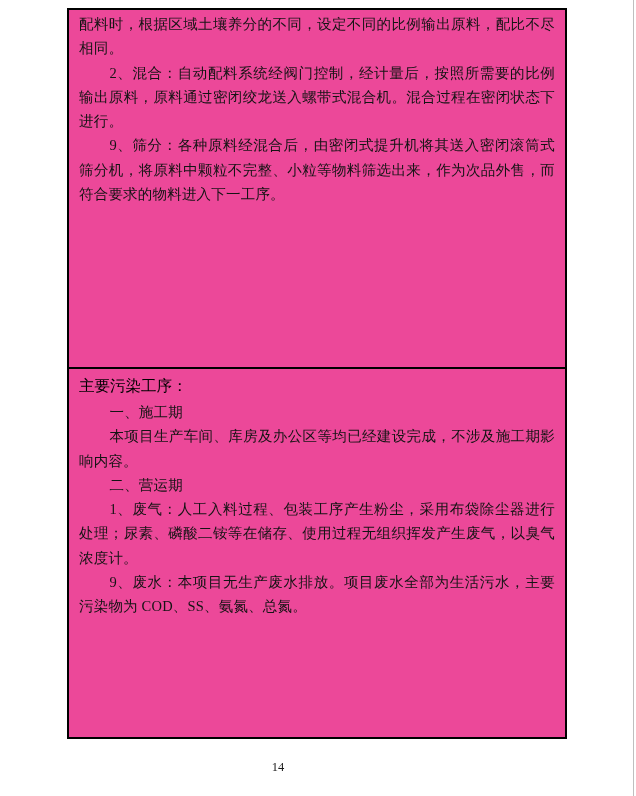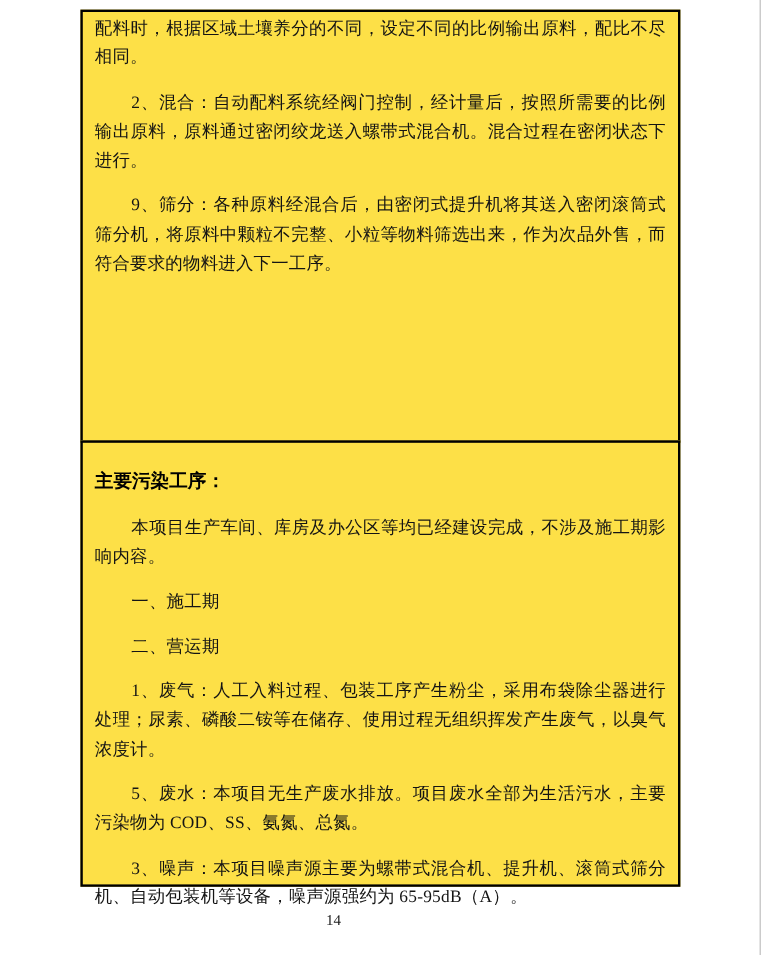--- a/index.html
+++ b/index.html
@@ -27,46 +27,45 @@
     position: absolute;
     left: 67px;
     top: 8px;
     width: 500px;
   }
   .cell {
     box-sizing: border-box;
     border: 2px solid #000000;
     width: 100%;
     padding: 2px 10px 0 10px;
-    background: #fde047;
+    background: #ec4899;
   }
   .cell-process {
     height: 361px;
   }
   .cell-pollution {
     height: 372px;
     margin-top: -2px;
     padding-top: 4px;
   }
   .para {
     margin: 0;
     font-size: 14.5px;
     line-height: 24.3px;
     text-align: justify;
     letter-spacing: 0.2px;
     color: #141414;
   }
   .indent {
     text-indent: 2.1em;
-    margin-top: 13px;
   }
   .cell-heading {
-    margin: 16px 0 1px 0;
+    margin: 0 0 1px 0;
     font-size: 15.5px;
-    font-weight: bold;
+    font-weight: normal;
     line-height: 26px;
     color: #000000;
   }
   .page-number {
     position: absolute;
     left: 0;
     top: 760px;
     width: 556px;
     text-align: center;
     font-size: 12.5px;
@@ -79,25 +78,24 @@
 <div class="doc-table">
 
   <div class="cell cell-process">
     <p class="para">配料时，根据区域土壤养分的不同，设定不同的比例输出原料，配比不尽相同。</p>
     <p class="para indent">2、混合：自动配料系统经阀门控制，经计量后，按照所需要的比例输出原料，原料通过密闭绞龙送入螺带式混合机。混合过程在密闭状态下进行。</p>
     <p class="para indent">9、筛分：各种原料经混合后，由密闭式提升机将其送入密闭滚筒式筛分机，将原料中颗粒不完整、小粒等物料筛选出来，作为次品外售，而符合要求的物料进入下一工序。</p>
   </div>
 
   <div class="cell cell-pollution">
     <h3 class="cell-heading">主要污染工序：</h3>
+    <p class="para indent">一、施工期</p>
     <p class="para indent">本项目生产车间、库房及办公区等均已经建设完成，不涉及施工期影响内容。</p>
-    <p class="para indent">一、施工期</p>
     <p class="para indent">二、营运期</p>
     <p class="para indent">1、废气：人工入料过程、包装工序产生粉尘，采用布袋除尘器进行处理；尿素、磷酸二铵等在储存、使用过程无组织挥发产生废气，以臭气浓度计。</p>
-    <p class="para indent">5、废水：本项目无生产废水排放。项目废水全部为生活污水，主要污染物为 COD、SS、氨氮、总氮。</p>
-    <p class="para indent">3、噪声：本项目噪声源主要为螺带式混合机、提升机、滚筒式筛分机、自动包装机等设备，噪声源强约为 65-95dB（A）。</p>
+    <p class="para indent">9、废水：本项目无生产废水排放。项目废水全部为生活污水，主要污染物为 COD、SS、氨氮、总氮。</p>
   </div>
 
 </div>
 
 <div class="page-number">14</div>
 
 <div class="page-right-edge"></div>
 
 </body></html>

